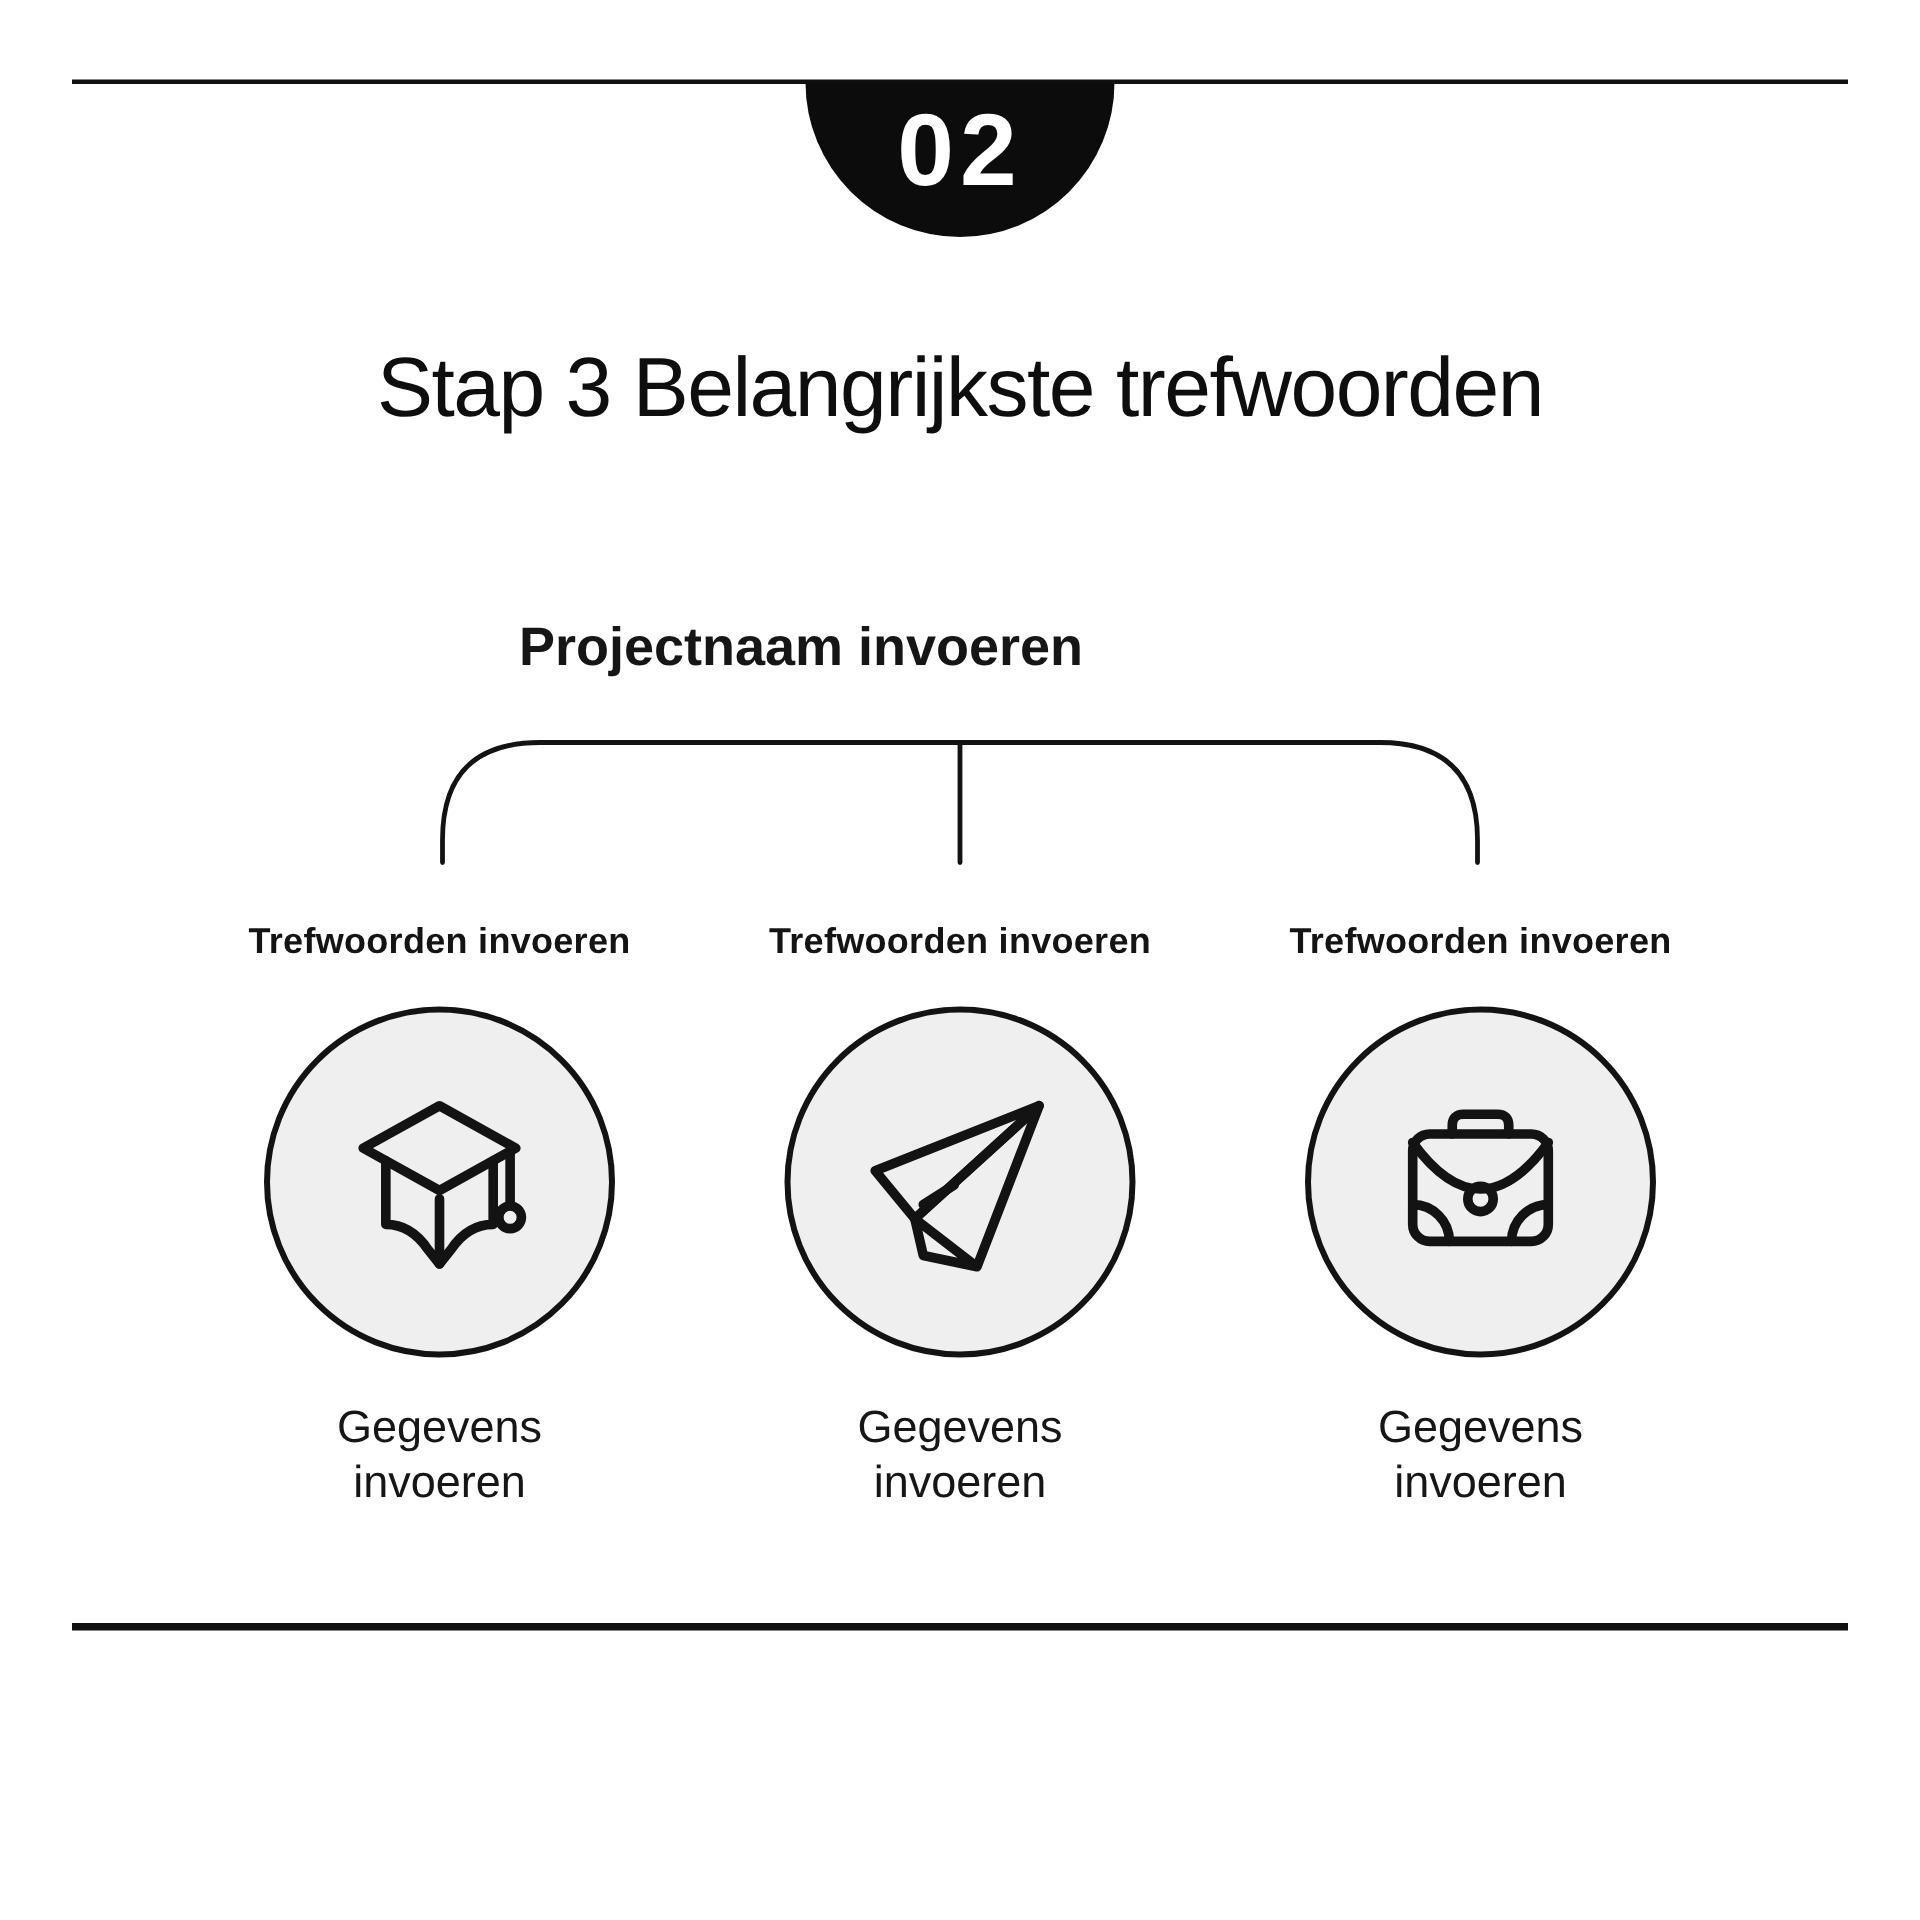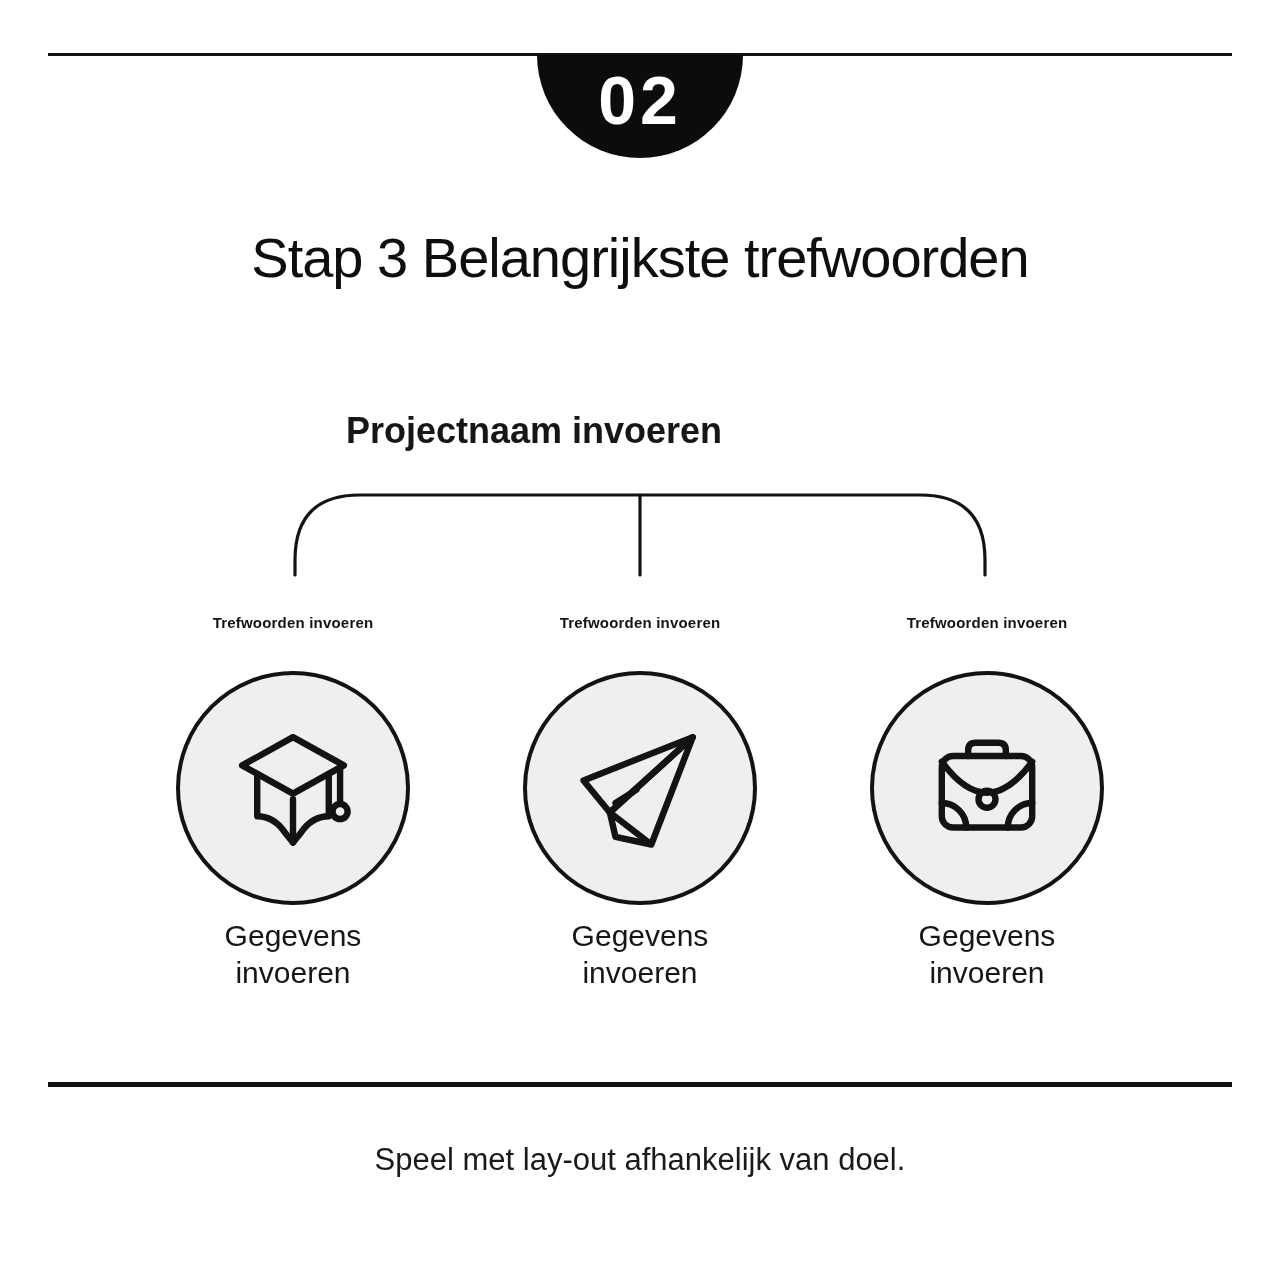--- a/index.html
+++ b/index.html
@@ -38,31 +38,31 @@
   }
   .bracket{position:absolute;left:0;top:470px;}
   .branch{
     position:absolute;top:614px;width:300px;
     display:flex;flex-direction:column;align-items:center;
   }
   .branch-1{left:143px;}
   .branch-2{left:490px;}
   .branch-3{left:837px;}
   .branch-label{
-    font-size:15px;font-weight:700;letter-spacing:0.2px;color:#141414;
+    font-size:24px;font-weight:700;letter-spacing:0.2px;color:#141414;
     text-align:center;height:26px;
   }
   .node-circle{
     margin-top:31px;width:234px;height:234px;border-radius:50%;
     border:4px solid #131313;background:var(--circle-fill);
     display:flex;align-items:center;justify-content:center;
   }
   .node-circle svg{display:block;}
   .branch-caption{
-    margin-top:12px;font-size:30px;font-weight:500;line-height:37px;
+    margin-top:28px;font-size:30px;font-weight:500;line-height:37px;
     text-align:center;white-space:pre-line;color:#161616;
   }
   .footer{
     position:absolute;top:1136px;left:0;width:1280px;text-align:center;
     font-size:31px;font-weight:400;line-height:47px;color:#1a1a1a;
   }
   .icon-stroke{fill:none;stroke:#131313;stroke-width:3.4;stroke-linecap:round;stroke-linejoin:round;}
 </style>
 </head>
 <body>
@@ -125,16 +125,15 @@
         <path class="icon-stroke" d="M84,68 A13,13 0 0 0 71,81"></path>
       </svg>
     </div>
     <div class="branch-caption">Gegevens
 invoeren</div>
   </div>
 
   <div class="rule rule-bottom"></div>
 
   <div class="footer">
-    <div>Speel met lay-out afhankelijk van doel.</div>
   </div>
 
 </div>
 
 </body></html>

